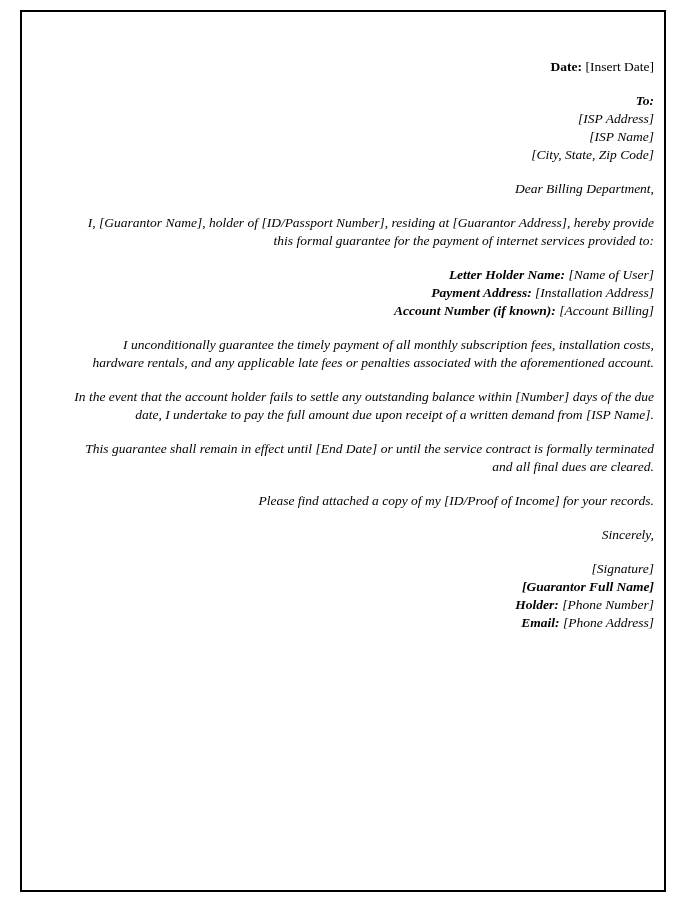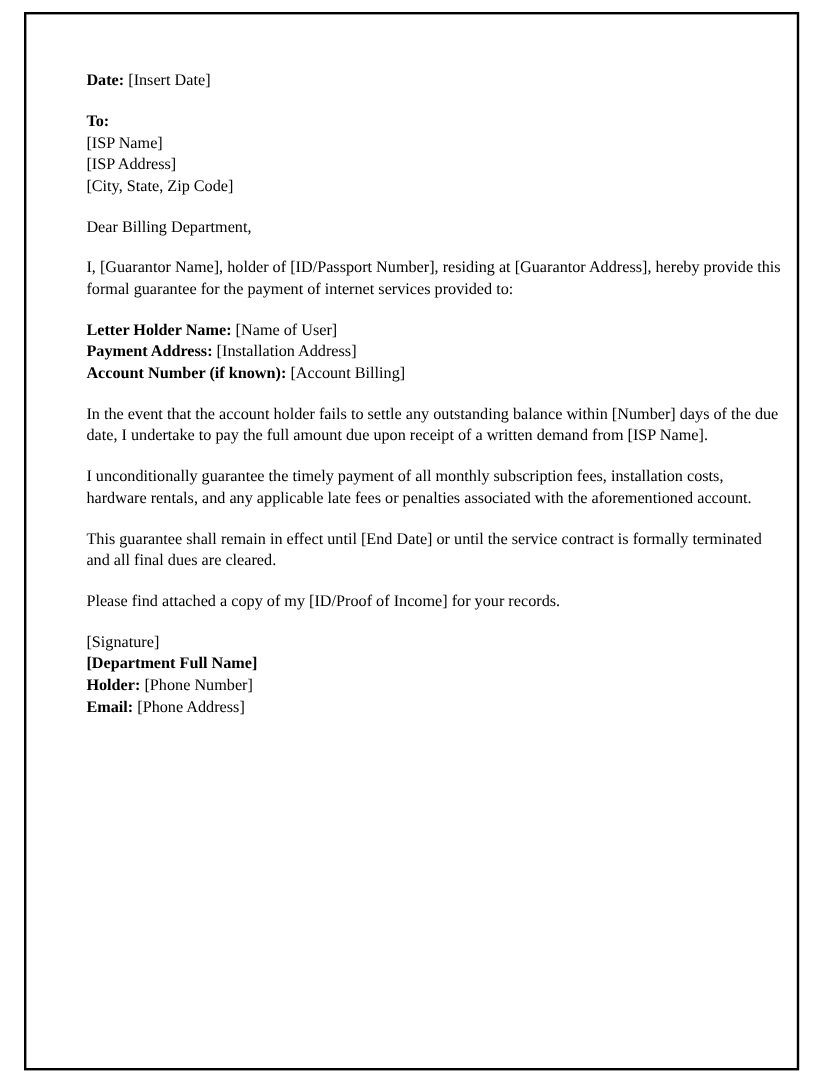--- a/index.html
+++ b/index.html
@@ -1,15 +1,15 @@
 <!DOCTYPE html>
 <html><head>
 <meta charset="utf-8">
 <style>
-  * { margin: 0; padding: 0; box-sizing: border-box; }
+  * { margin: 0; padding: 0; box-sizing: border-box; text-align: right; }
   html, body {
     width: 700px;
     height: 900px;
     background: #ffffff;
     font-family: "Liberation Serif", "DejaVu Serif", serif;
   }
   .page {
     position: relative;
     width: 700px;
     height: 900px;
@@ -29,38 +29,38 @@
     left: 50px;
     top: 46px;
     width: 582px;
     color: #000000;
     font-size: 13.5px;
     line-height: 18px;
   }
   .para { margin-bottom: 16px; }
   .para:last-child { margin-bottom: 0; }
   strong, .bold { font-weight: bold; }
-  p { margin: 0; }
+  p { margin: 0; font-style: italic; }
 </style>
 </head>
 <body>
 
 <div class="page">
   <div class="page-border">
     <div class="letter-content">
 
       <div class="para">
         <strong>Date:</strong>
         <span>[Insert Date]</span>
       </div>
 
       <div class="para">
         <p><strong>To:</strong></p>
+        <p>[ISP Address]</p>
         <p>[ISP Name]</p>
-        <p>[ISP Address]</p>
         <p>[City, State, Zip Code]</p>
       </div>
 
 
       <div class="para">
         <p>Dear Billing Department,</p>
       </div>
 
       <div class="para">
         <p>I, [Guarantor Name], holder of [ID/Passport Number], residing at [Guarantor Address], hereby provide this formal guarantee for the payment of internet services provided to:</p>
@@ -75,39 +75,42 @@
           <strong>Payment Address:</strong>
           <span>[Installation Address]</span>
         </p>
         <p>
           <strong>Account Number (if known):</strong>
           <span>[Account Billing]</span>
         </p>
       </div>
 
       <div class="para">
-        <p>In the event that the account holder fails to settle any outstanding balance within [Number] days of the due date, I undertake to pay the full amount due upon receipt of a written demand from [ISP Name].</p>
+        <p>I unconditionally guarantee the timely payment of all monthly subscription fees, installation costs, hardware rentals, and any applicable late fees or penalties associated with the aforementioned account.</p>
       </div>
 
       <div class="para">
-        <p>I unconditionally guarantee the timely payment of all monthly subscription fees, installation costs, hardware rentals, and any applicable late fees or penalties associated with the aforementioned account.</p>
+        <p>In the event that the account holder fails to settle any outstanding balance within [Number] days of the due date, I undertake to pay the full amount due upon receipt of a written demand from [ISP Name].</p>
       </div>
 
       <div class="para">
         <p>This guarantee shall remain in effect until [End Date] or until the service contract is formally terminated and all final dues are cleared.</p>
       </div>
 
       <div class="para">
         <p>Please find attached a copy of my [ID/Proof of Income] for your records.</p>
       </div>
 
+      <div class="para">
+        <p>Sincerely,</p>
+      </div>
 
       <div class="para">
         <p>[Signature]</p>
-        <p><strong>[Department Full Name]</strong></p>
+        <p><strong>[Guarantor Full Name]</strong></p>
         <p>
           <strong>Holder:</strong>
           <span>[Phone Number]</span>
         </p>
         <p>
           <strong>Email:</strong>
           <span>[Phone Address]</span>
         </p>
       </div>
 

